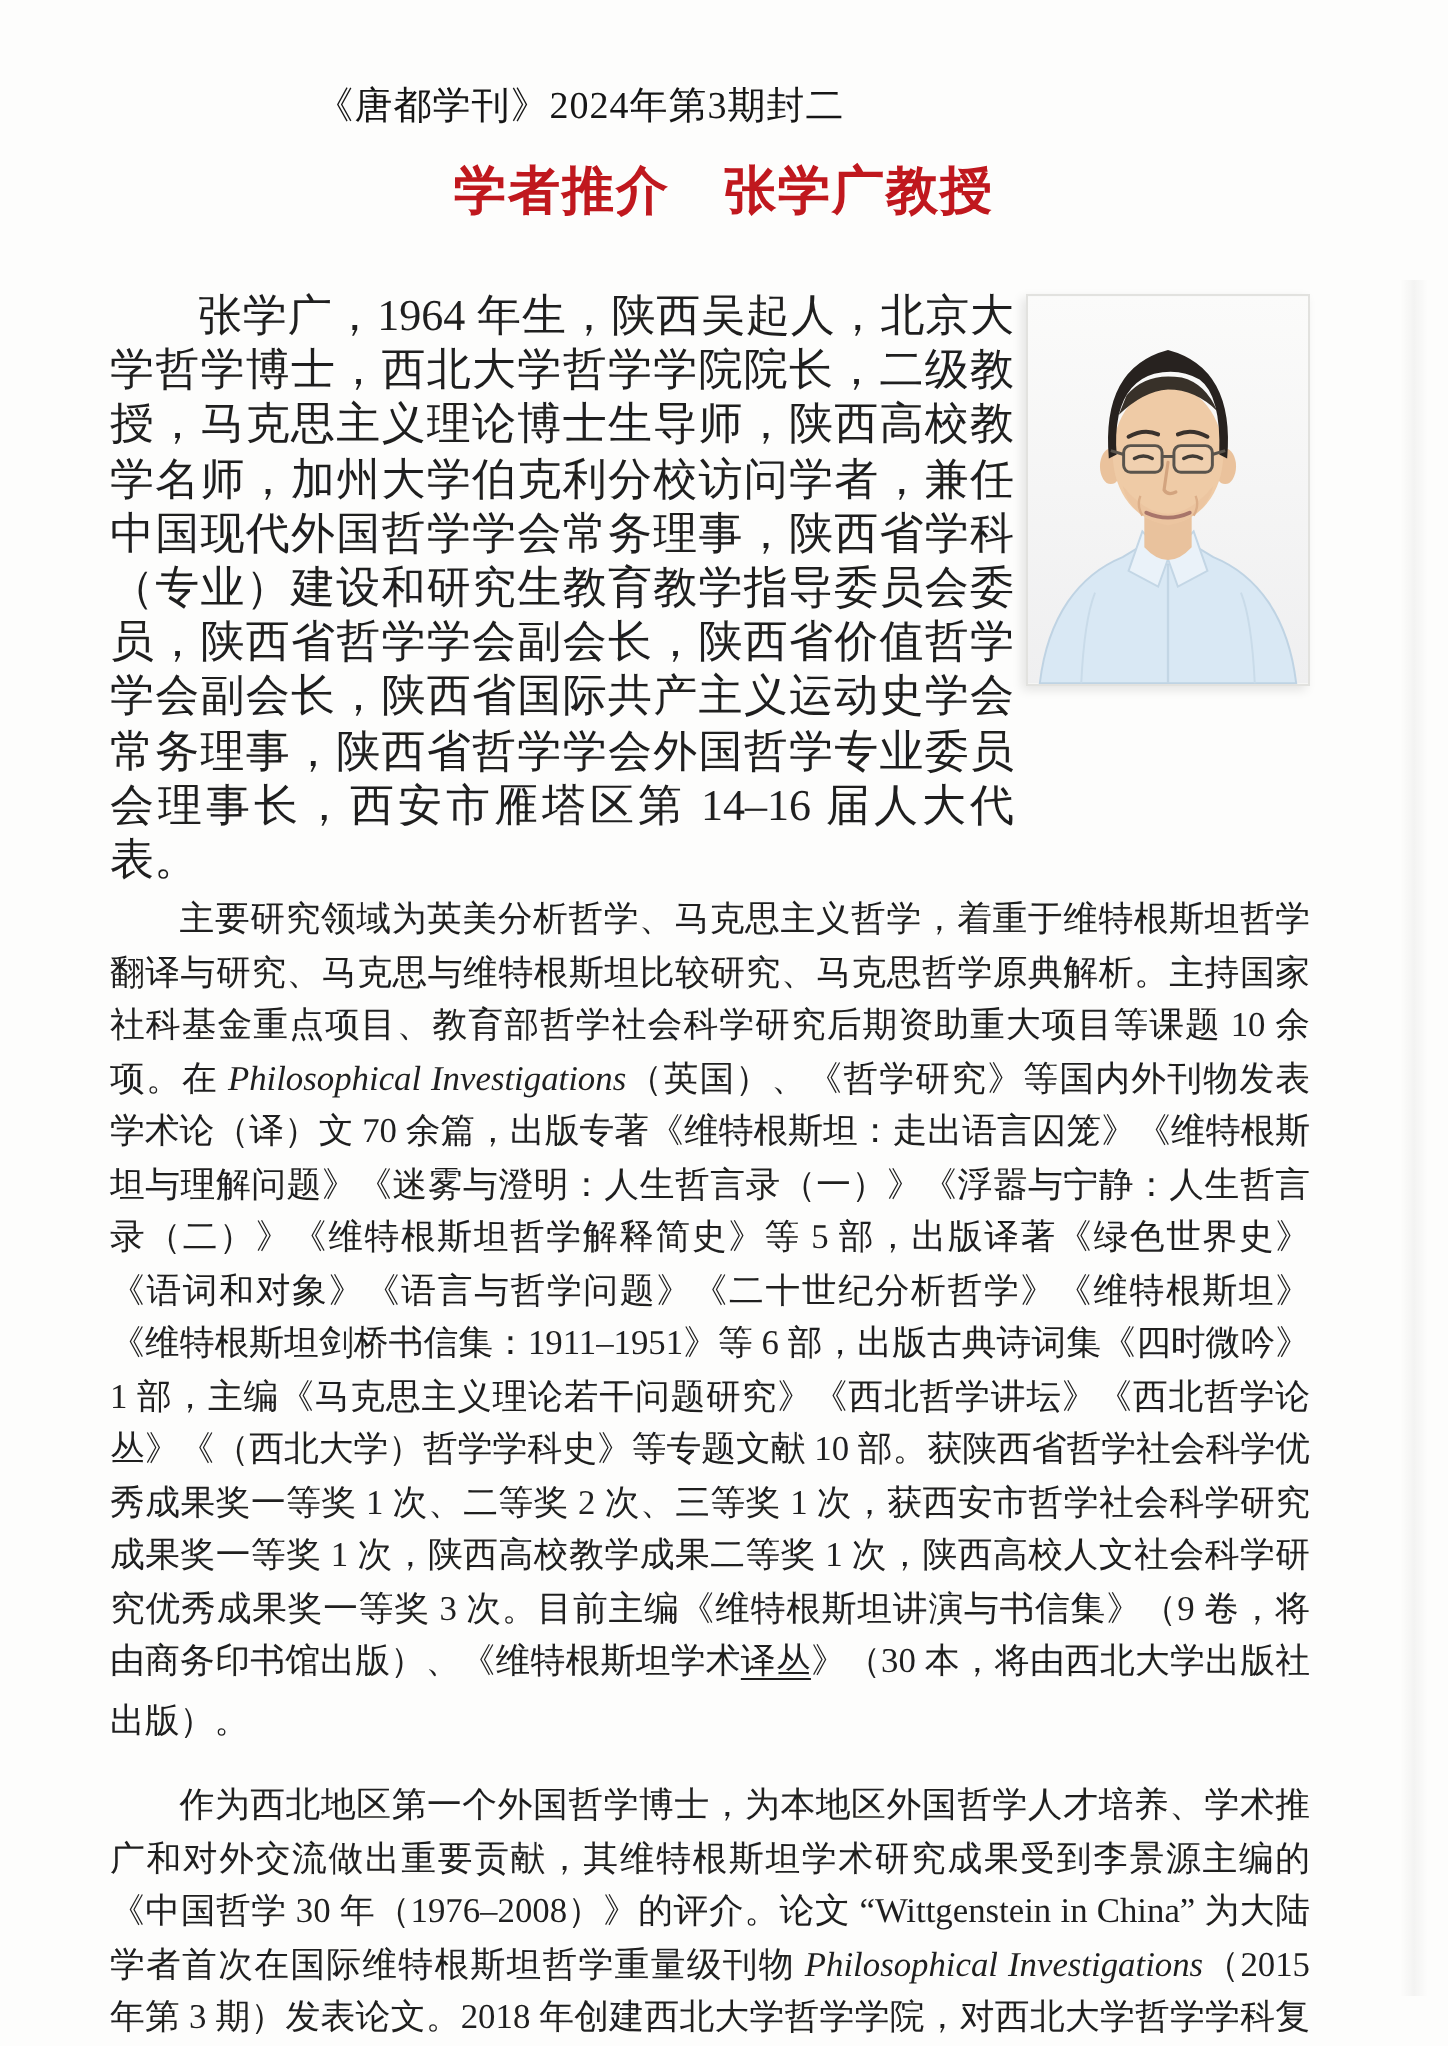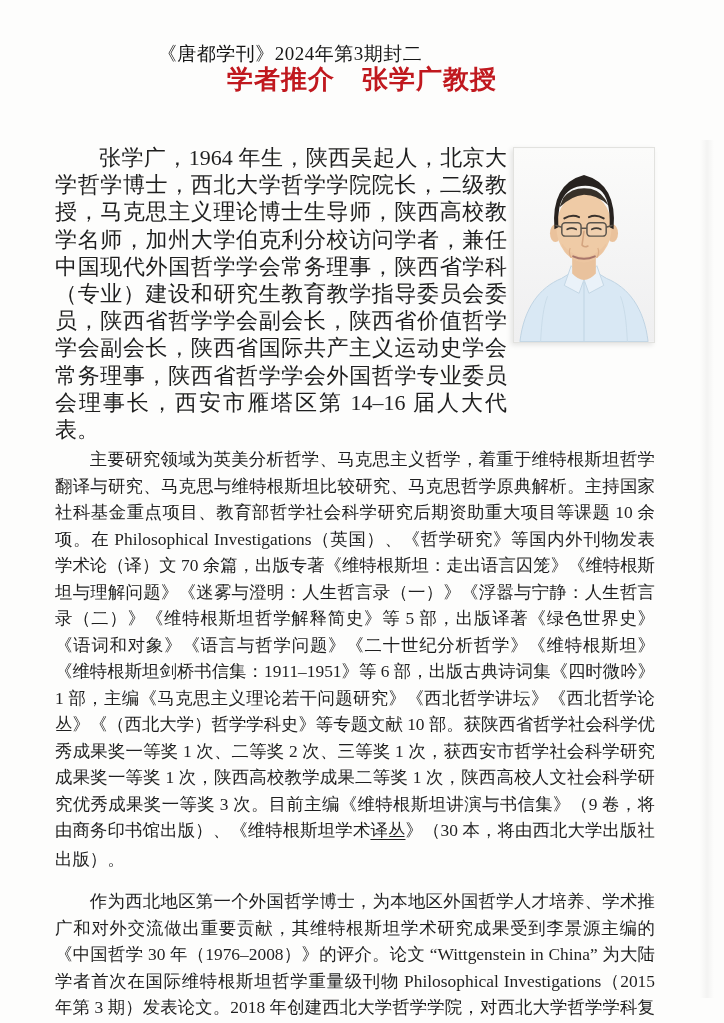--- a/index.html
+++ b/index.html
@@ -20,21 +20,21 @@
     pointer-events:none;
   }
   .kicker{
     position:absolute;top:43px;left:0;width:580px;
     text-align:center;
     font-size:19px;line-height:22px;
     letter-spacing:.5px;
     color:#161616;
   }
   .main-title{
-    position:absolute;top:64px;left:0;width:724px;
+    position:absolute;top:80px;left:0;width:724px;
     margin:0;
     text-align:center;
     font-size:26px;line-height:32px;
     font-weight:bold;
     letter-spacing:1px;
   }
   .photo-frame{
     position:absolute;left:513px;top:147px;
     width:142px;height:196px;
     background:#f8f8f7;
@@ -53,21 +53,21 @@
     font-size:22px;line-height:27.2px;
   }
   .para-research{
     margin-top:3px !important;
     font-size:17.4px;line-height:26.5px;
   }
   .para-contribution{
     margin-top:16px !important;
     font-size:17.4px;line-height:26.5px;
   }
-  .seg-italic{}
+  .seg-italic{font-style:italic;}
   .seg-underline{text-decoration:underline;text-underline-offset:3px;font-family:Liberation Mono, monospace;}
 </style>
 </head>
 <body>
 
 <div class="page" style="background: rgb(253, 253, 252); color: rgb(31, 31, 31);">
 
   <div class="kicker">《唐都学刊》2024年第3期封二</div>
 
   <h1 class="main-title" style="color: rgb(192, 24, 30);">学者推介　张学广教授</h1>

